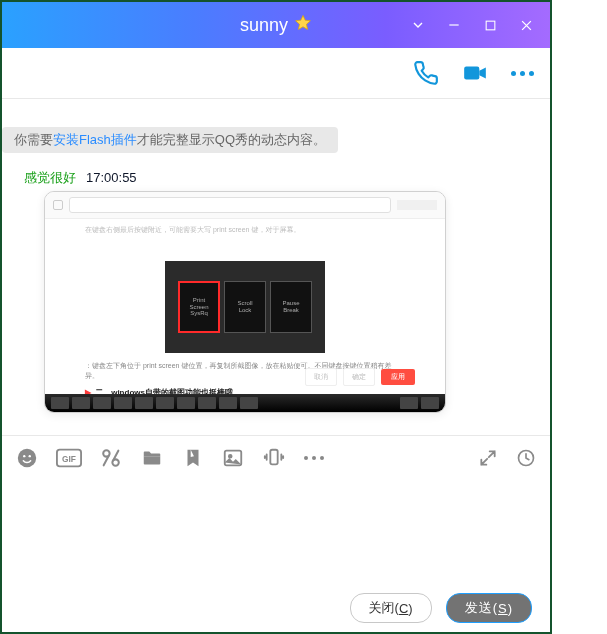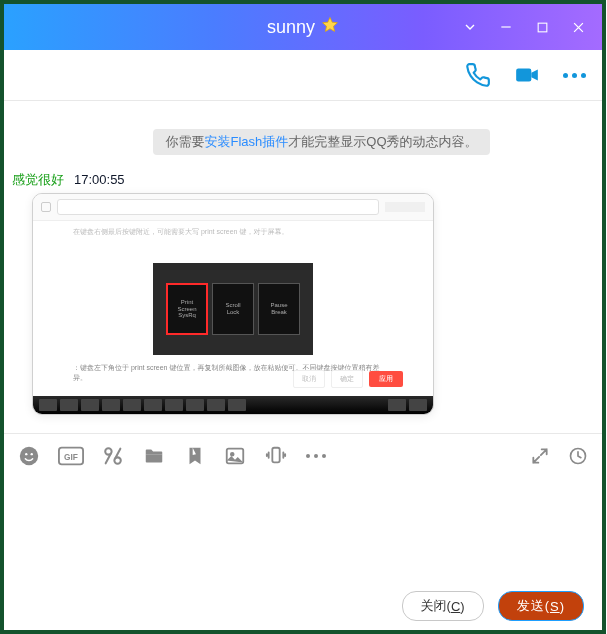--- a/index.html
+++ b/index.html
@@ -1,18 +1,18 @@
 <!DOCTYPE html>
 <html><head>
 <meta charset="utf-8">
 <style>
   html,body{margin:0;padding:0;font-family:"Microsoft YaHei","PingFang SC",Arial,sans-serif;background:#fff;}
   .app{
-    width:606px;height:634px;box-sizing:border-box;
-    border:4px solid #14532d;
+    width:552px;height:634px;box-sizing:border-box;
+    border:2px solid #14532d;
     background:#fff;
     display:flex;flex-direction:column;
     position:relative;
   }
   
   .titlebar{
     height:46px;flex:0 0 46px;
     background:linear-gradient(90deg,#2aa1ff 0%,#4a7dff 35%,#7a5dff 70%,#a46bff 100%);
     display:flex;align-items:center;justify-content:center;
     position:relative;
@@ -28,28 +28,28 @@
     display:flex;align-items:center;justify-content:flex-end;
     padding-right:16px;gap:22px;
     border-bottom:1px solid #e8e8e8;
   }
   .actionbar .ico{cursor:pointer;display:flex;align-items:center;justify-content:center;}
   .dots{display:flex;gap:4px;}
   .dots span{width:5px;height:5px;border-radius:50%;background:#1296db;}
   
   .chat{flex:1;position:relative;overflow:hidden;padding:10px 0 0 0;}
   .notice{
-    display:flex;justify-content:center;margin:18px 0 12px 0;padding-left:37px;
+    display:flex;margin:18px 0 12px 0;
   }
   .notice-inner{
     background:#e8e8e8;color:#666;font-size:13px;
     padding:4px 12px;border-radius:4px;
   }
   .notice-inner a{color:#2a8cff;text-decoration:none;}
-  .msg{padding:4px 8px;}
+  .msg{padding:4px 22px;}
   .msg-hdr{display:flex;gap:10px;align-items:baseline;font-size:13px;margin-bottom:4px;}
   .msg-name{color:#1aa01a;}
   .msg-time{color:#0f172a;}
   
   .screenshot{
     width:400px;height:220px;margin-left:20px;
     border-radius:10px;border:1px solid #d0d0d0;
     box-shadow:0 2px 10px rgba(0,0,0,.08);
     overflow:hidden;background:#fff;display:flex;flex-direction:column;
   }
@@ -87,21 +87,21 @@
     height:48px;flex:0 0 48px;
     display:flex;align-items:center;justify-content:flex-end;
     gap:14px;padding-right:18px;
   }
   .btn{
     height:30px;padding:0 18px;font-size:13px;border-radius:14px;
     display:flex;align-items:center;justify-content:center;cursor:pointer;
     box-sizing:border-box;
   }
   .btn-close{background:#fff;border:1px solid #c8c8c8;color:#333;}
-  .btn-send{background:#c2410c;color:#fff;border:1px solid #1e9fff;letter-spacing:1px;}
+  .btn-send{background:#737373;color:#fff;border:1px solid #1e9fff;letter-spacing:1px;}
   .under{text-decoration:underline;}
 </style>
 </head>
 <body>
 
 <div class="app">
 
   <div class="titlebar">
     <div class="title-center">
       <span>sunny</span>
@@ -176,20 +176,21 @@
           <span style="width:40px;height:10px;background:#f0f0f0;"></span>
         </div>
         <div class="sc-body">
           <div style="font-size:7px;color:#bbb;padding:6px 40px 0 40px;">在键盘右侧最后按键附近，可能需要大写 print screen 键，对于屏幕。</div>
           <div class="sc-photo">
             <div class="key hl">Print<br>Screen<br>SysRq</div>
             <div class="key">Scroll<br>Lock</div>
             <div class="key">Pause<br>Break</div>
           </div>
           <div class="sc-text">：键盘左下角位于 print screen 键位置，再复制所截图像，放在粘贴便可。不同键盘按键位置稍有差异。</div>
+          <div class="sc-text2"><span class="tri">▶</span><span>二、windows自带的截图功能也挺棒哦。</span></div>
           <div class="sc-btnrow">
             <span class="sc-greybtn">取消</span>
             <span class="sc-greybtn">确定</span>
             <span class="sc-redbtn">应用</span>
           </div>
         </div>
         <div class="sc-taskbar">
           <span></span>
             <span></span>
             <span></span>

